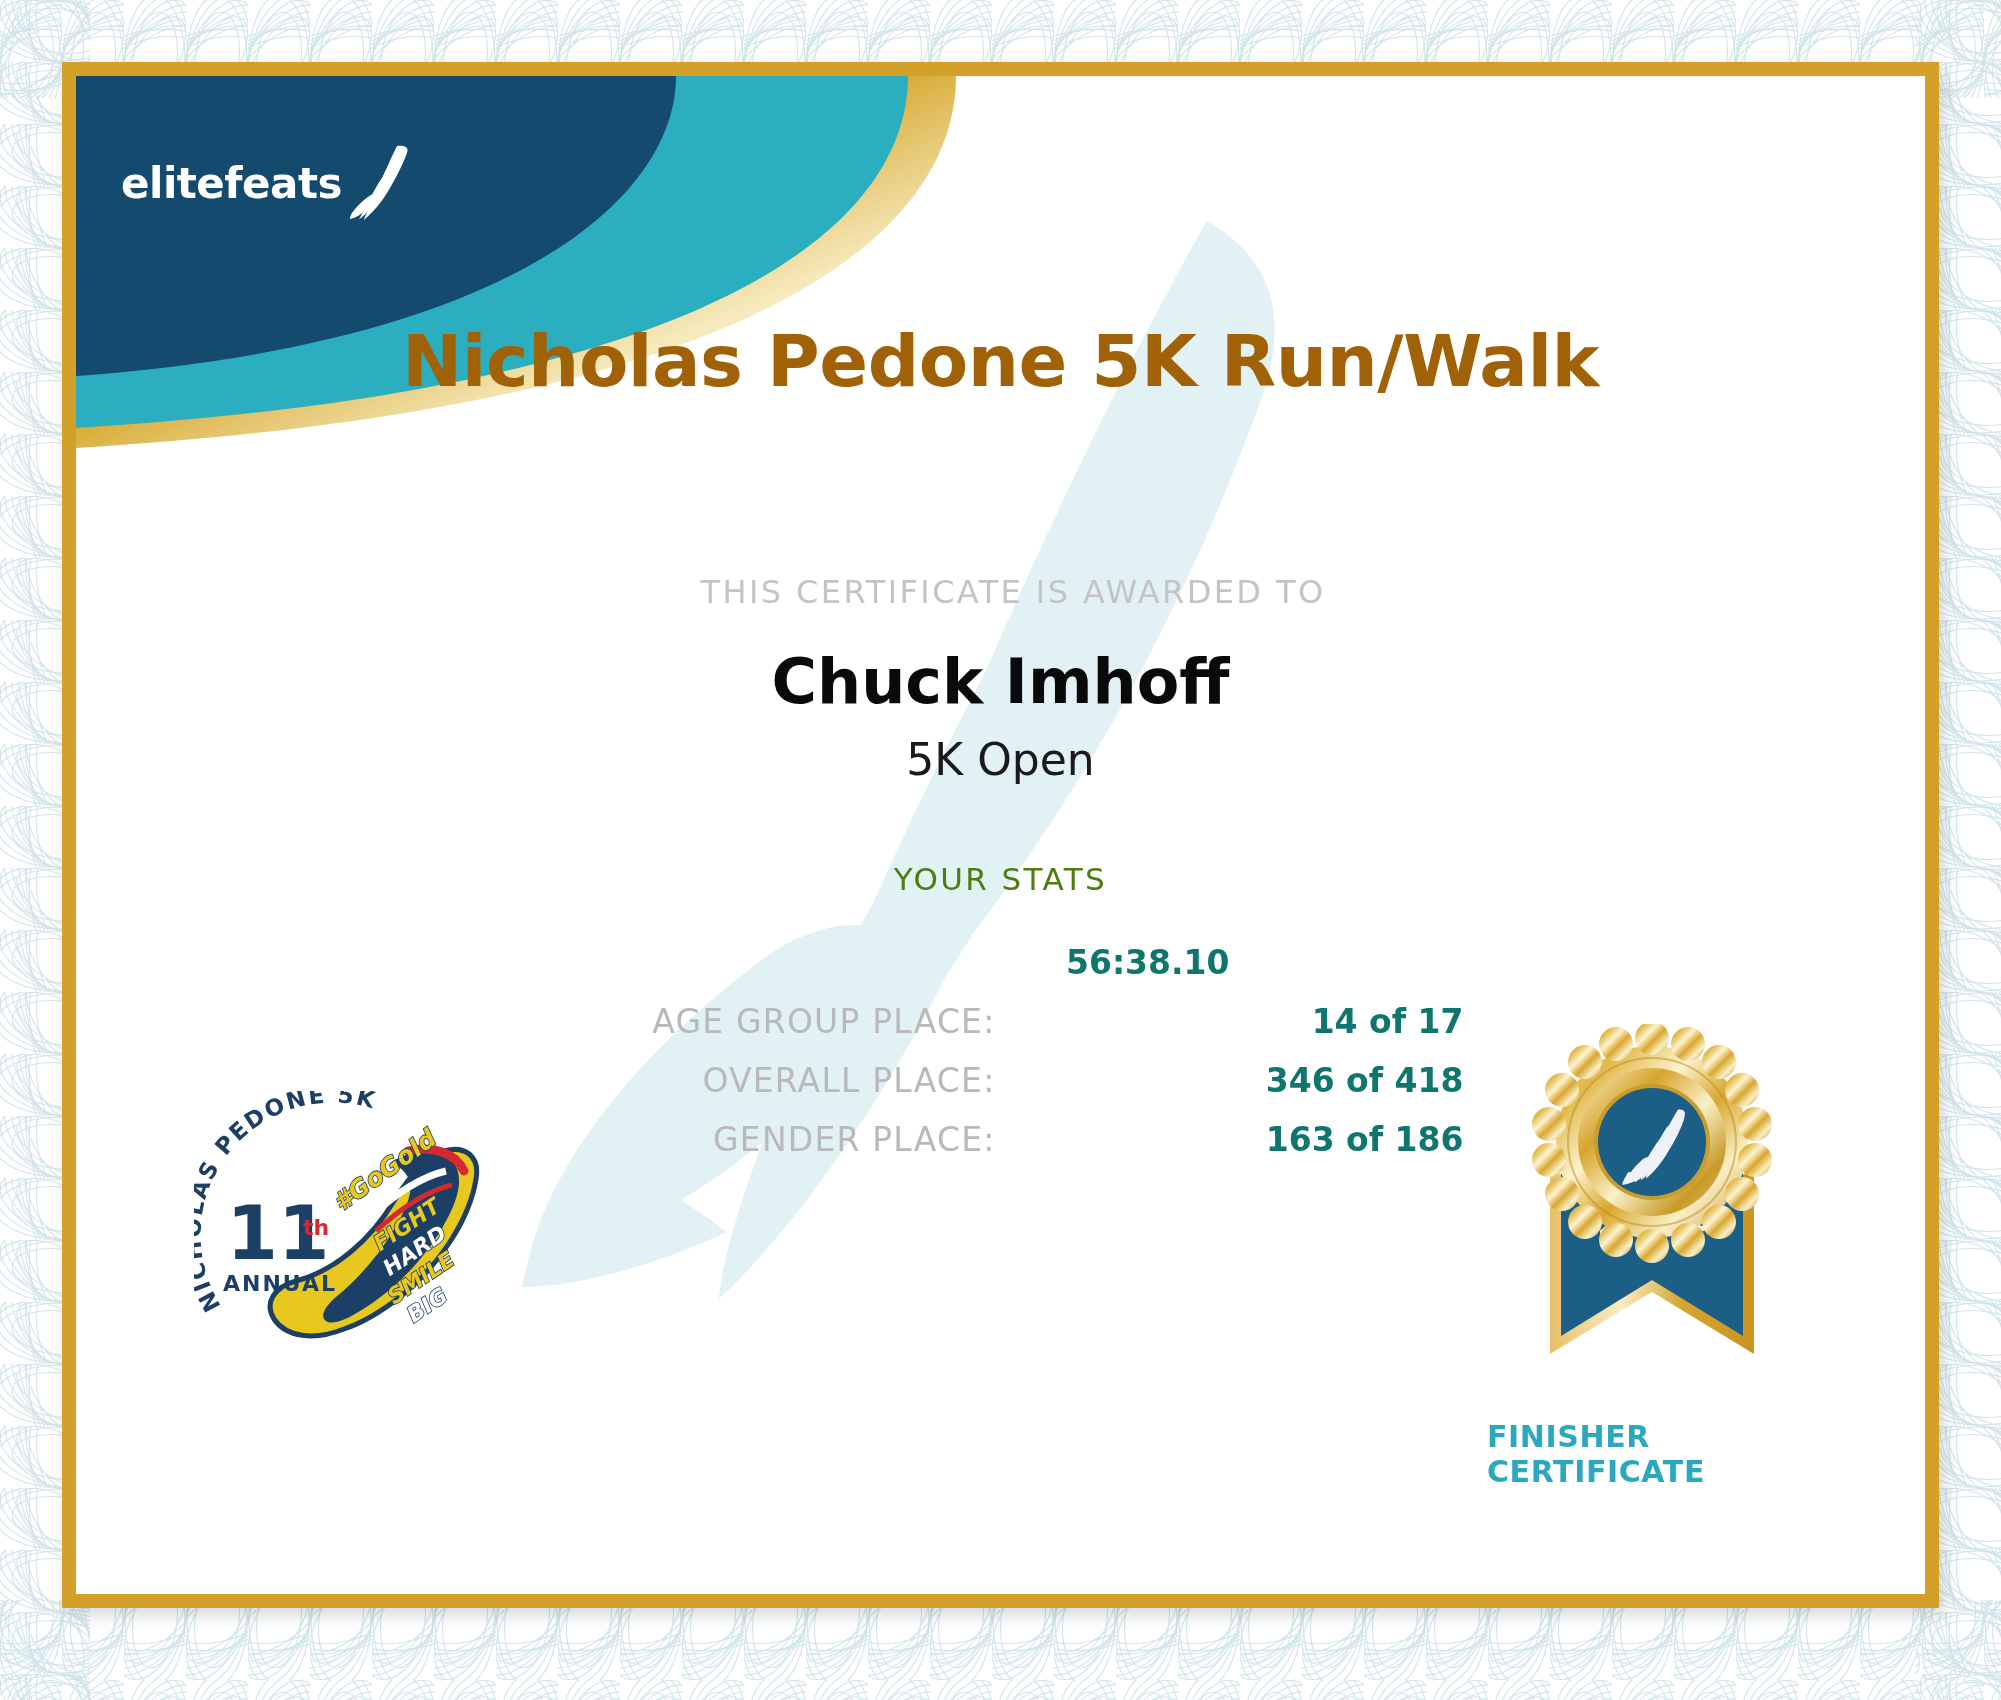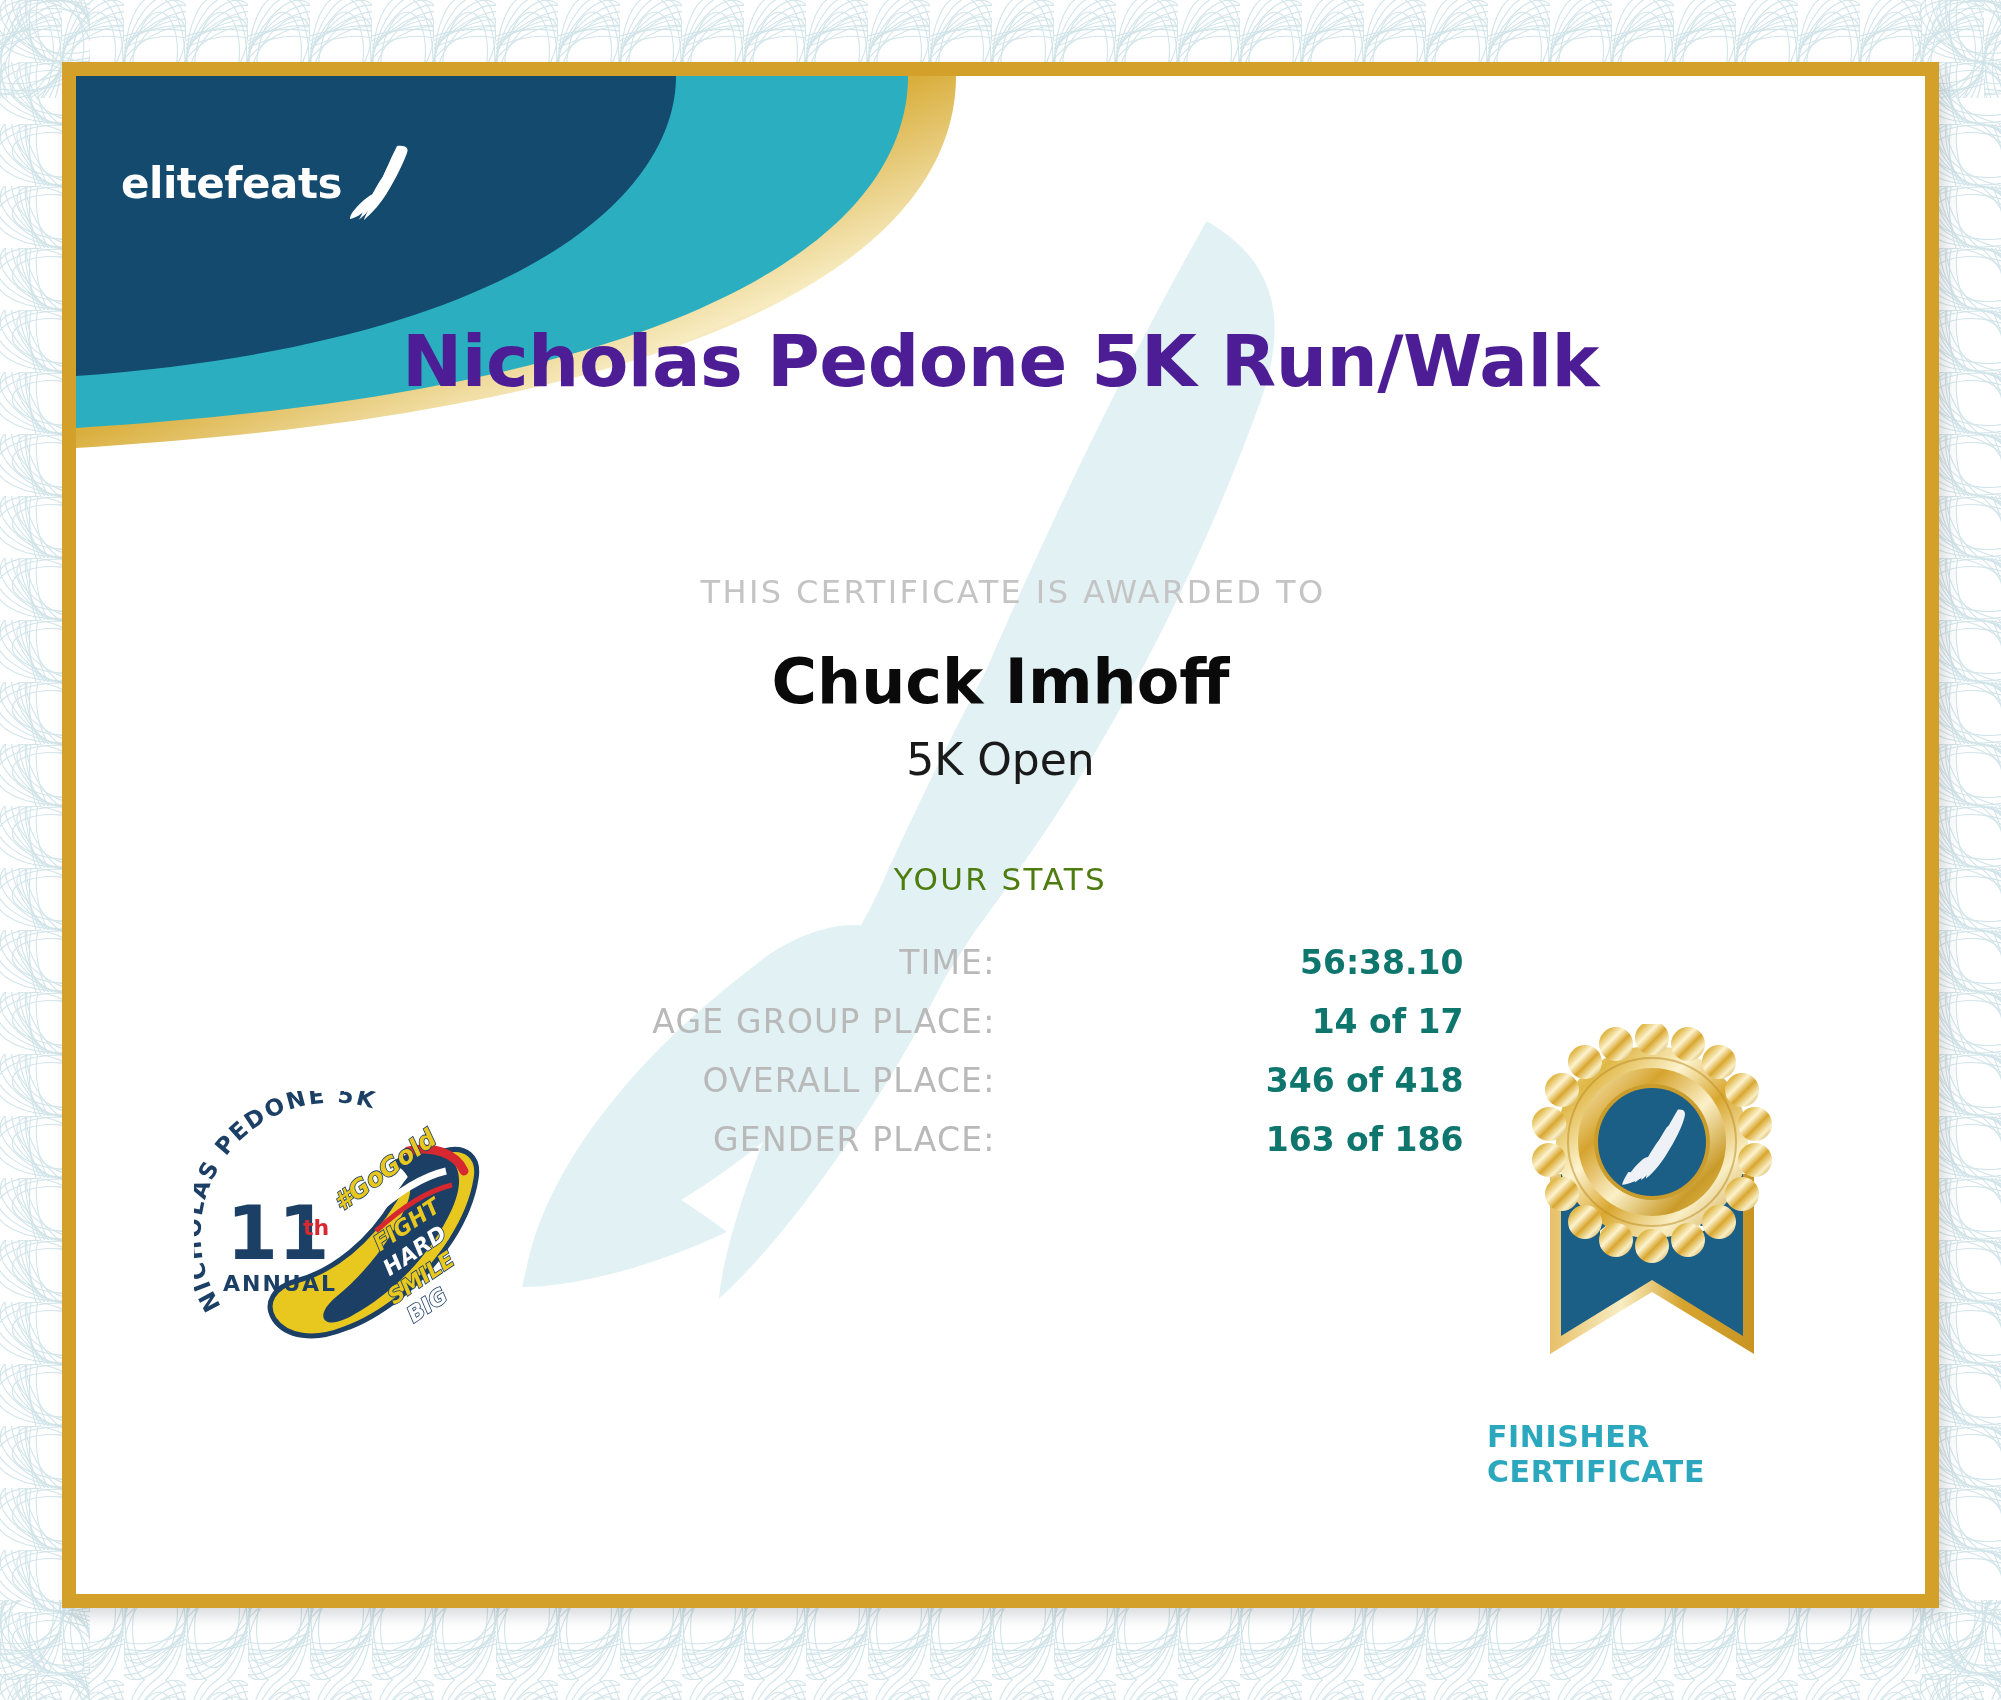--- a/index.html
+++ b/index.html
@@ -94,21 +94,21 @@
   .label-muted {
     color: #bcbcbc;
     font-size: 30px;
     letter-spacing: 2.2px;
     font-weight: 500;
     font-family: "DejaVu Sans", sans-serif;
     text-transform: uppercase;
   }
   .event-title {
     margin-top: 28px;
-    color: #4c1d95;
+    color: #a16207;
     font-size: 72px;
     font-weight: bold;
     letter-spacing: -0.5px;
     font-family: "DejaVu Sans", sans-serif;
   }
   .awarded-label {
     margin-top: 170px;
     color: #c4c4c4;
     font-size: 32px;
     letter-spacing: 2.4px;
@@ -314,21 +314,20 @@
     <div class="awarded-label">THIS CERTIFICATE IS AWARDED TO</div>
 
     <div class="recipient-name">Chuck Imhoff</div>
 
     <div class="recipient-division">5K Open</div>
 
     <div class="stats-heading">YOUR STATS</div>
 
     <div class="stats-block">
       <div class="stat-row">
-        <span class="stat-label">TIME:</span>
         <span class="stat-value">56:38.10</span>
       </div>
       <div class="stat-row">
         <span class="stat-label">AGE GROUP PLACE:</span>
         <span class="stat-value">14 of 17</span>
       </div>
       <div class="stat-row">
         <span class="stat-label">OVERALL PLACE:</span>
         <span class="stat-value">346 of 418</span>
       </div>

